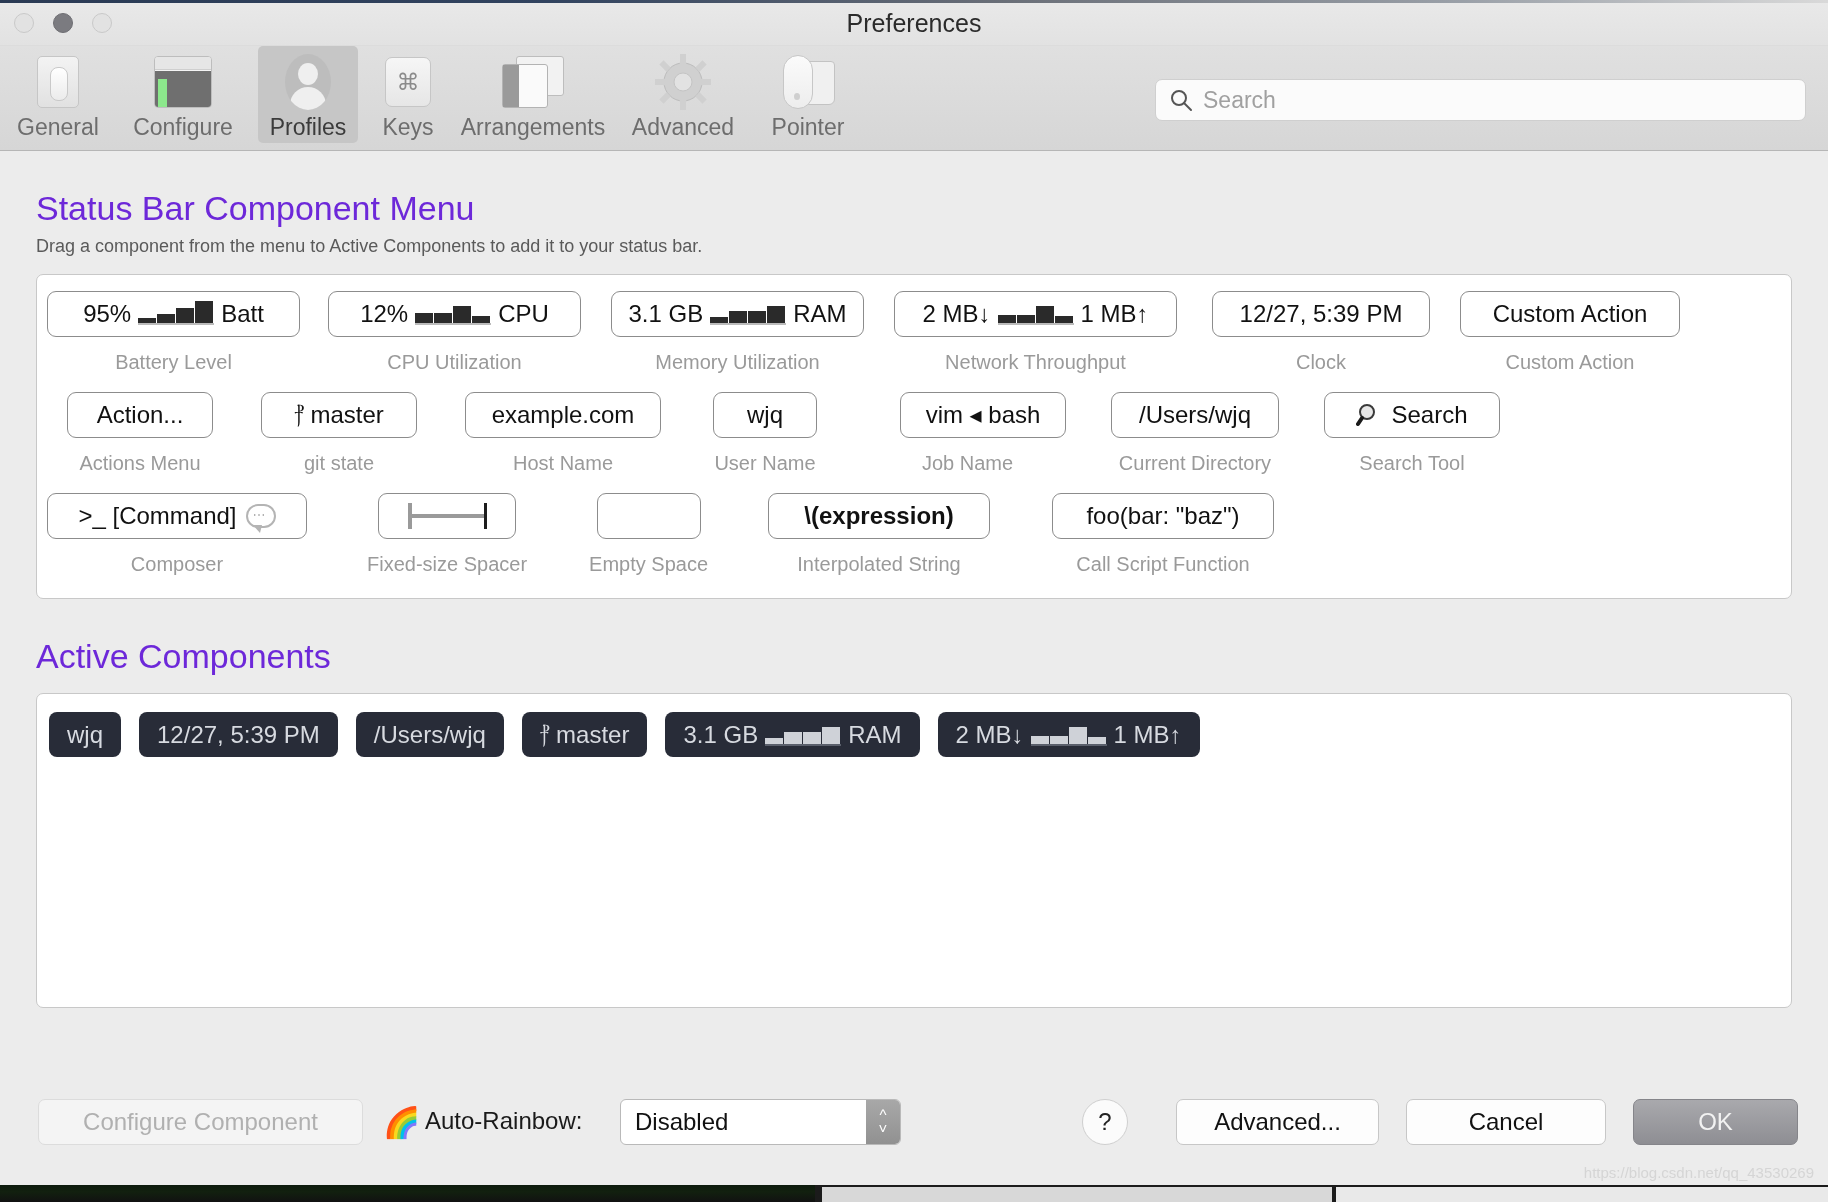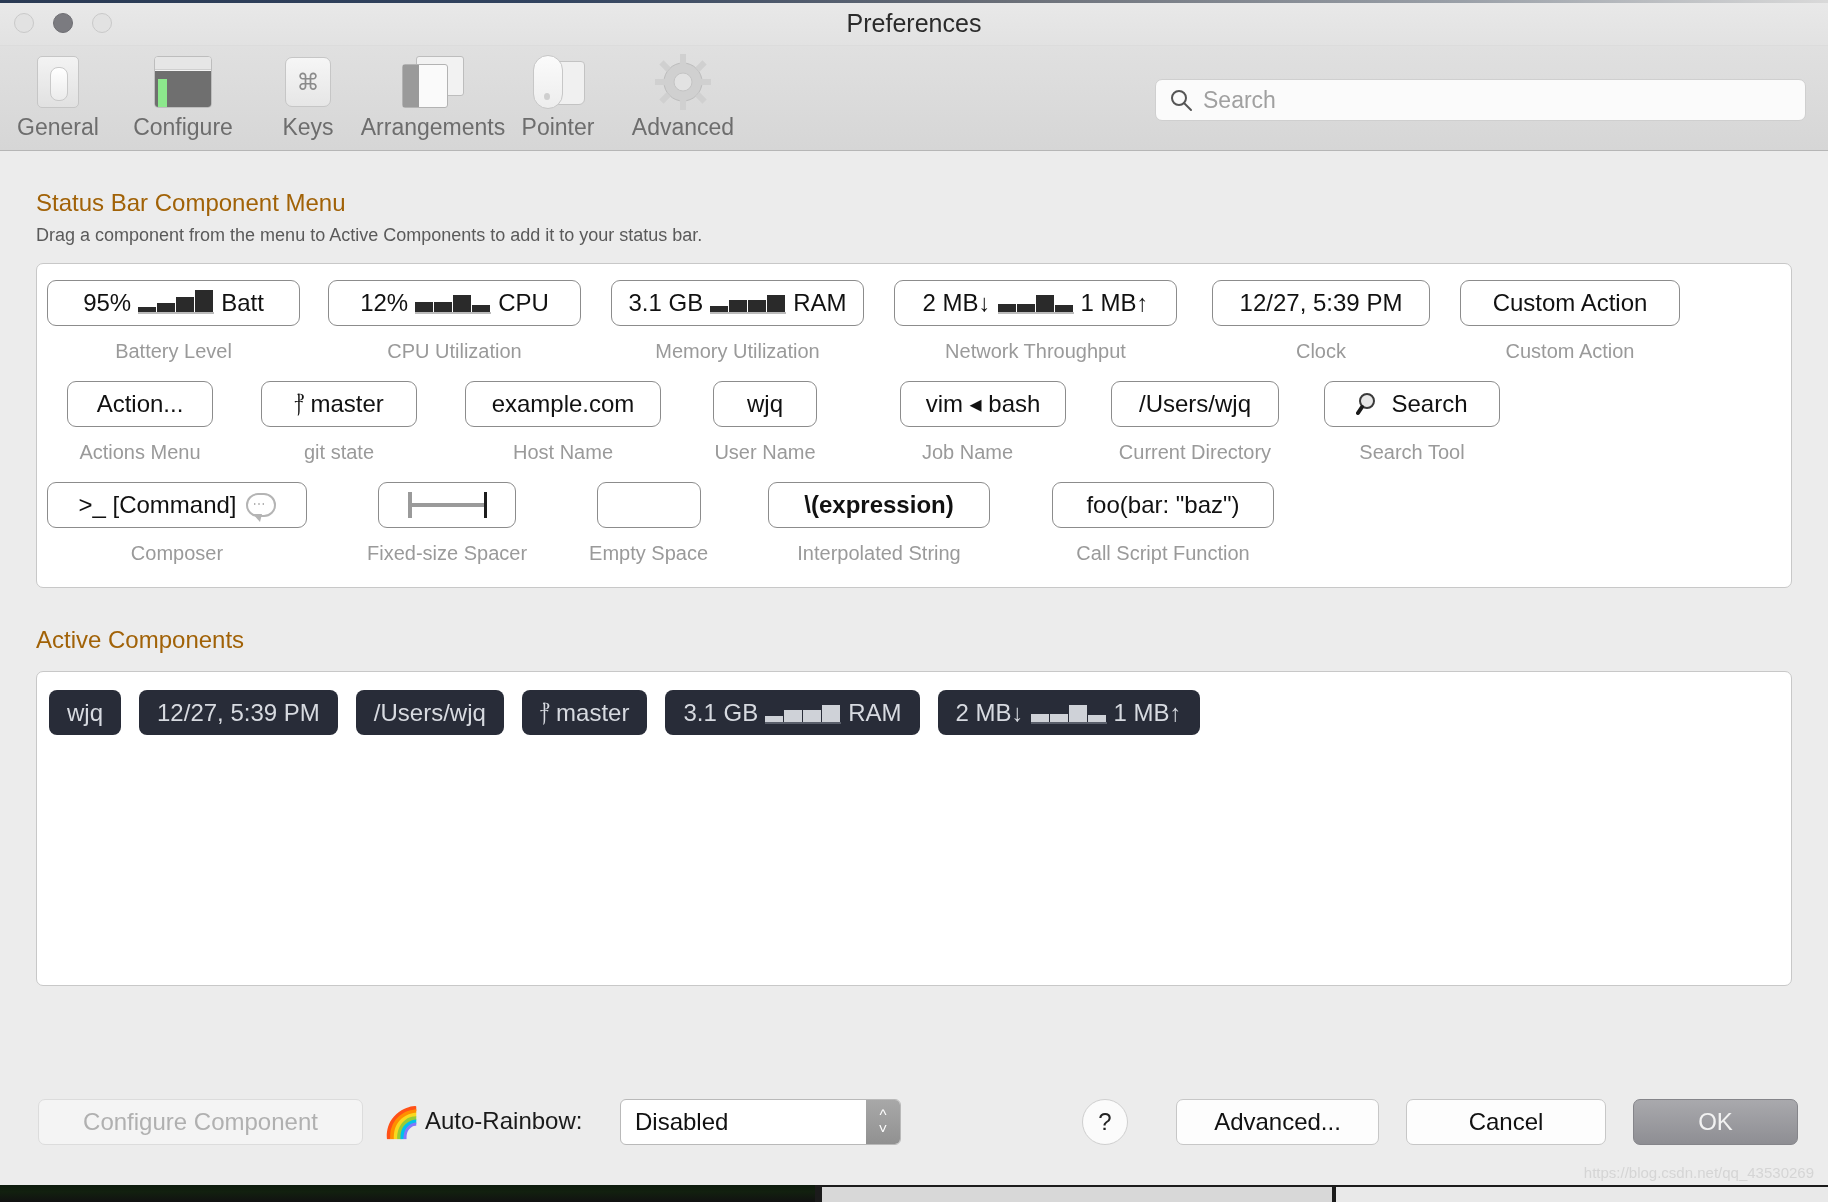--- a/index.html
+++ b/index.html
@@ -141,22 +141,22 @@
     align-items: center;
     padding-left: 13px;
   }
   #toolbar-search .sicon { margin-right: 10px; display: flex; }
   #toolbar-search .sph { font-size: 23px; color: #a0a0a0; }
 
   
   #content { position: relative; padding: 0 36px; }
 
   .section-title {
-    font-size: 24px;
-    color: #a16207;
+    font-size: 34px;
+    color: #6d28d9;
     margin-top: 38px;
   }
   .section-sub {
     font-size: 18px;
     color: #5a5a5a;
     margin-top: 8px;
   }
 
   #menu-panel {
     margin-top: 17px;
@@ -369,48 +369,46 @@
           <div class="ic-appearance">
               <div class="ap-top"></div>
               <div class="ap-x">x</div>
               <div class="ap-body"></div>
               <div class="ap-green"></div>
             </div>
         </div>
         <div class="tlabel">Configure</div>
       </div>
 
+      <div class="tab selected">
+        <div class="ticon">
+          <div class="ic-profiles">
+              <div class="head"></div>
+              <div class="body"></div>
+            </div>
+        </div>
+        <div class="tlabel">Profiles</div>
+      </div>
 
       <div class="tab">
         <div class="ticon">
             <div class="ic-keys">⌘</div>
           </div>
         <div class="tlabel">Keys</div>
       </div>
 
       <div class="tab wide">
         <div class="ticon">
           <div class="ic-arr">
               <div class="w1"></div>
               <div class="w2"></div>
               <div class="w2s"></div>
             </div>
         </div>
         <div class="tlabel">Arrangements</div>
-      </div>
-
-      <div class="tab">
-        <div class="ticon">
-          <div class="ic-pointer">
-              <div class="m1"></div>
-              <div class="m2"></div>
-              <div class="dot"></div>
-            </div>
-        </div>
-        <div class="tlabel">Pointer</div>
       </div>
 
       <div class="tab wide">
         <div class="ticon">
           <svg class="ic-gear" viewBox="0 0 56 56">
             <g fill="#d0d0d0" stroke="#bcbcbc" stroke-width="1">
               <circle cx="28" cy="28" r="19"></circle>
             </g>
             <g fill="#d0d0d0">
               <rect x="25" y="0" width="6" height="10"></rect>
@@ -420,20 +418,31 @@
               <rect x="7" y="7" width="6" height="10" transform="rotate(-45 10 12)"></rect>
               <rect x="43" y="7" width="6" height="10" transform="rotate(45 46 12)"></rect>
               <rect x="7" y="39" width="6" height="10" transform="rotate(45 10 44)"></rect>
               <rect x="43" y="39" width="6" height="10" transform="rotate(-45 46 44)"></rect>
             </g>
             <circle cx="28" cy="28" r="9" fill="#e2e2e2" stroke="#c4c4c4"></circle>
           </svg>
         </div>
         <div class="tlabel">Advanced</div>
       </div>
+
+      <div class="tab">
+        <div class="ticon">
+          <div class="ic-pointer">
+              <div class="m1"></div>
+              <div class="m2"></div>
+              <div class="dot"></div>
+            </div>
+        </div>
+        <div class="tlabel">Pointer</div>
+      </div>
     </div>
 
     <div id="toolbar-search">
       <span class="sicon">
         <svg width="24" height="24" viewBox="0 0 24 24" fill="none" stroke="#555" stroke-width="2">
           <circle cx="10" cy="10" r="7"></circle>
             <line x1="15" y1="15" x2="22" y2="22" stroke-linecap="round"></line>
         </svg>
       </span>
       <span class="sph">Search</span>

